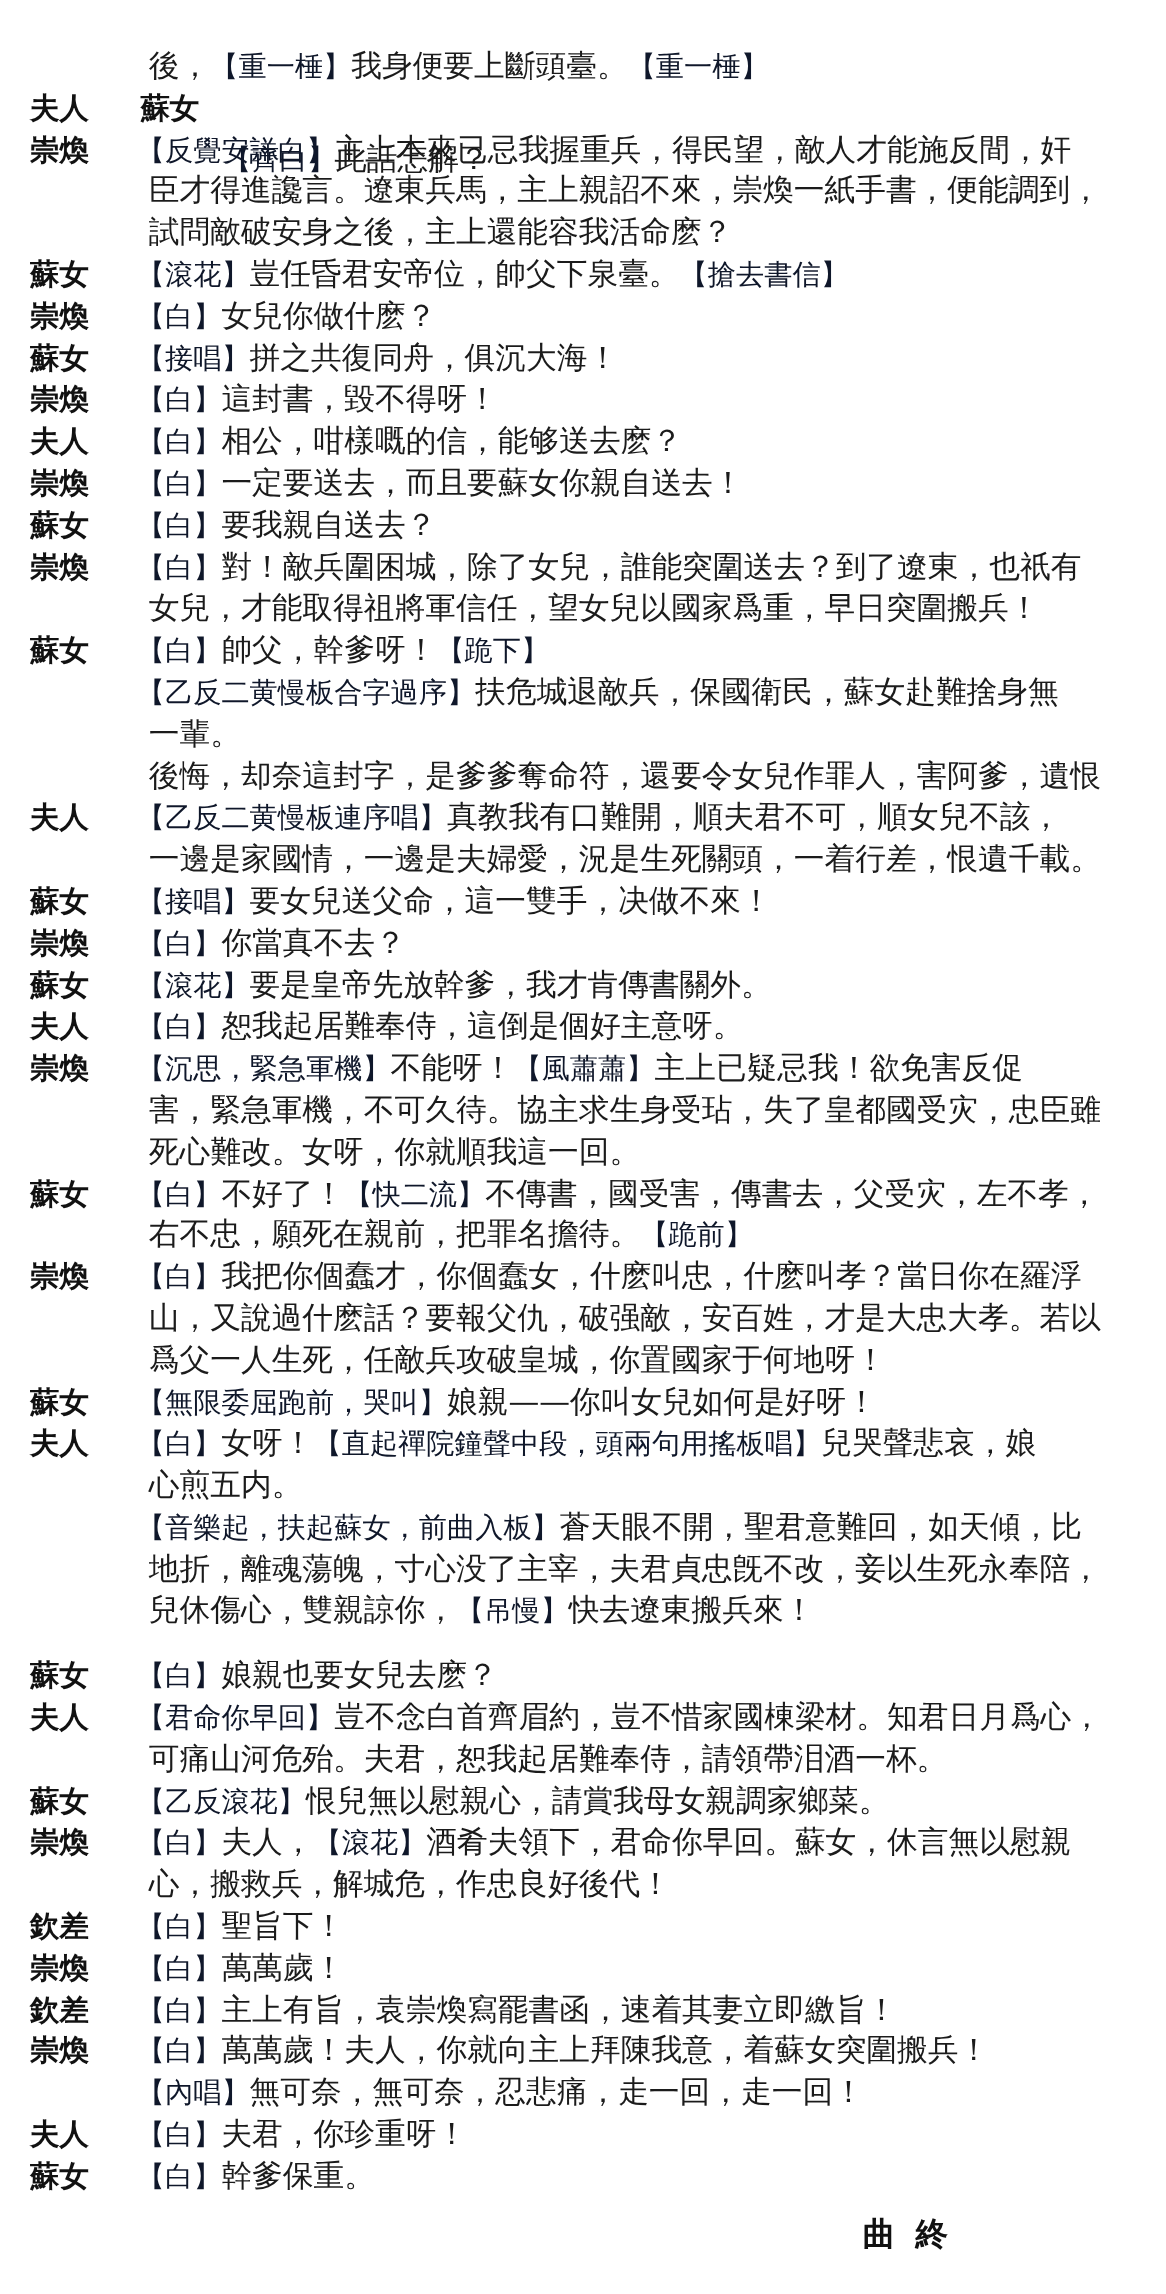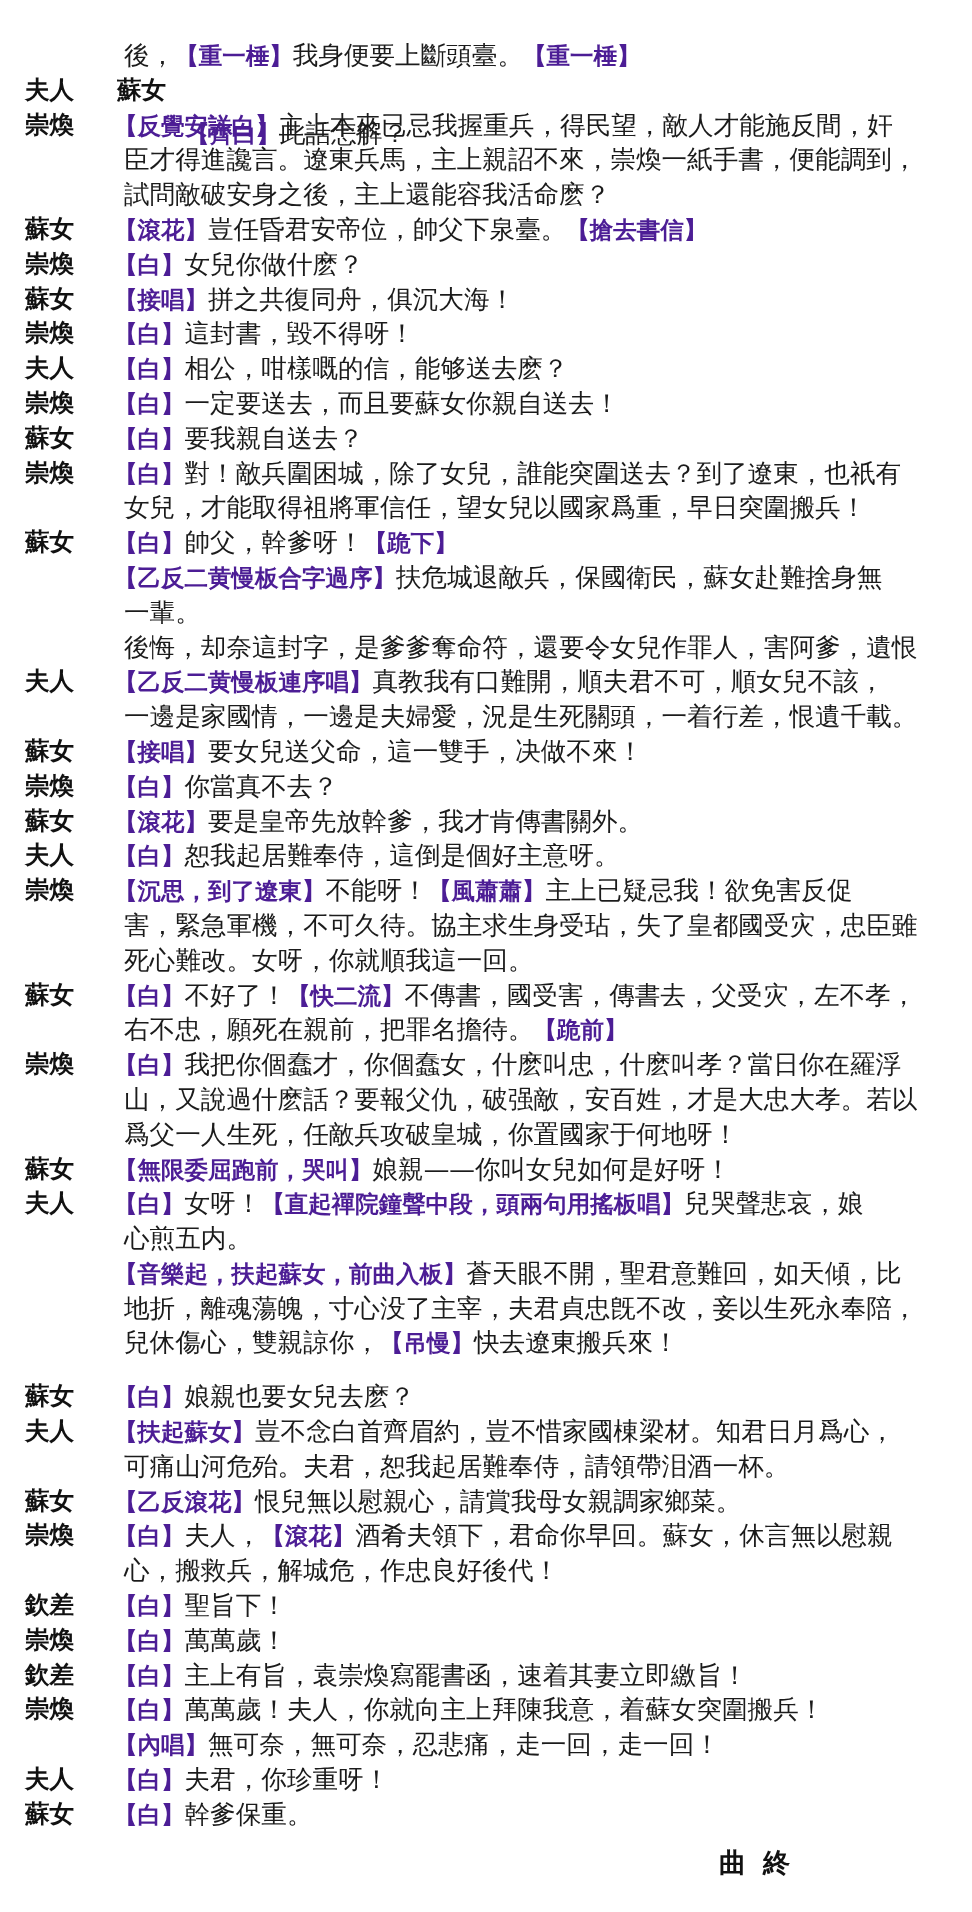--- a/index.html
+++ b/index.html
@@ -15,22 +15,22 @@
   .speaker {
     position:absolute; left:25px; top:0;
     font-family:"DejaVu Sans", sans-serif; font-weight:bold;
     font-size:24.5px; color:#111;
   }
   .speaker.second { left:117px; }
   .content { position:absolute; left:124px; top:0; font-size:0; white-space:nowrap; }
   .content.lead { left:114px; }
   .content.after-second { left:186px;margin-top:43px; }
   .dir {
-    font-family:"DejaVu Sans", sans-serif; font-weight:bold;
-    font-size:23.5px; color:#4c1d95;
+    font-family:"DejaVu Sans", sans-serif; font-weight:normal;
+    font-size:23.5px; color:#0f172a;
   }
   .txt {
     font-family:"DejaVu Serif", serif; font-weight:normal;
     font-size:25.6px; color:#1b1b1b;
   }
   .ending {
     position:absolute; left:719px; top:1846px;
     font-family:"DejaVu Sans", sans-serif; font-weight:bold;
     font-size:27px; letter-spacing:17px; line-height:34px; color:#111;
   }
@@ -176,21 +176,21 @@
   <div class="speech">
     <div class="line">
       <span class="speaker">夫人</span>
       <span class="content lead"><span class="dir">【白】</span><span class="txt">恕我起居難奉侍，這倒是個好主意呀。</span></span>
     </div>
   </div>
 
   <div class="speech">
     <div class="line">
       <span class="speaker">崇煥</span>
-      <span class="content lead"><span class="dir">【沉思，到了遼東】</span><span class="txt">不能呀！</span><span class="dir">【風蕭蕭】</span><span class="txt">主上已疑忌我！欲免害反促</span></span>
+      <span class="content lead"><span class="dir">【沉思，緊急軍機】</span><span class="txt">不能呀！</span><span class="dir">【風蕭蕭】</span><span class="txt">主上已疑忌我！欲免害反促</span></span>
     </div>
     <div class="line">
       <span class="content"><span class="txt">害，緊急軍機，不可久待。協主求生身受玷，失了皇都國受灾，忠臣雖</span></span>
     </div>
     <div class="line">
       <span class="content"><span class="txt">死心難改。女呀，你就順我這一回。</span></span>
     </div>
   </div>
 
   <div class="speech">
@@ -245,21 +245,21 @@
   <div class="speech gap">
     <div class="line">
       <span class="speaker">蘇女</span>
       <span class="content lead"><span class="dir">【白】</span><span class="txt">娘親也要女兒去麽？</span></span>
     </div>
   </div>
 
   <div class="speech">
     <div class="line">
       <span class="speaker">夫人</span>
-      <span class="content lead"><span class="dir">【扶起蘇女】</span><span class="txt">豈不念白首齊眉約，豈不惜家國棟梁材。知君日月爲心，</span></span>
+      <span class="content lead"><span class="dir">【君命你早回】</span><span class="txt">豈不念白首齊眉約，豈不惜家國棟梁材。知君日月爲心，</span></span>
     </div>
     <div class="line">
       <span class="content"><span class="txt">可痛山河危殆。夫君，恕我起居難奉侍，請領帶泪酒一杯。</span></span>
     </div>
   </div>
 
   <div class="speech">
     <div class="line">
       <span class="speaker">蘇女</span>
       <span class="content lead"><span class="dir">【乙反滾花】</span><span class="txt">恨兒無以慰親心，請賞我母女親調家鄉菜。</span></span>

